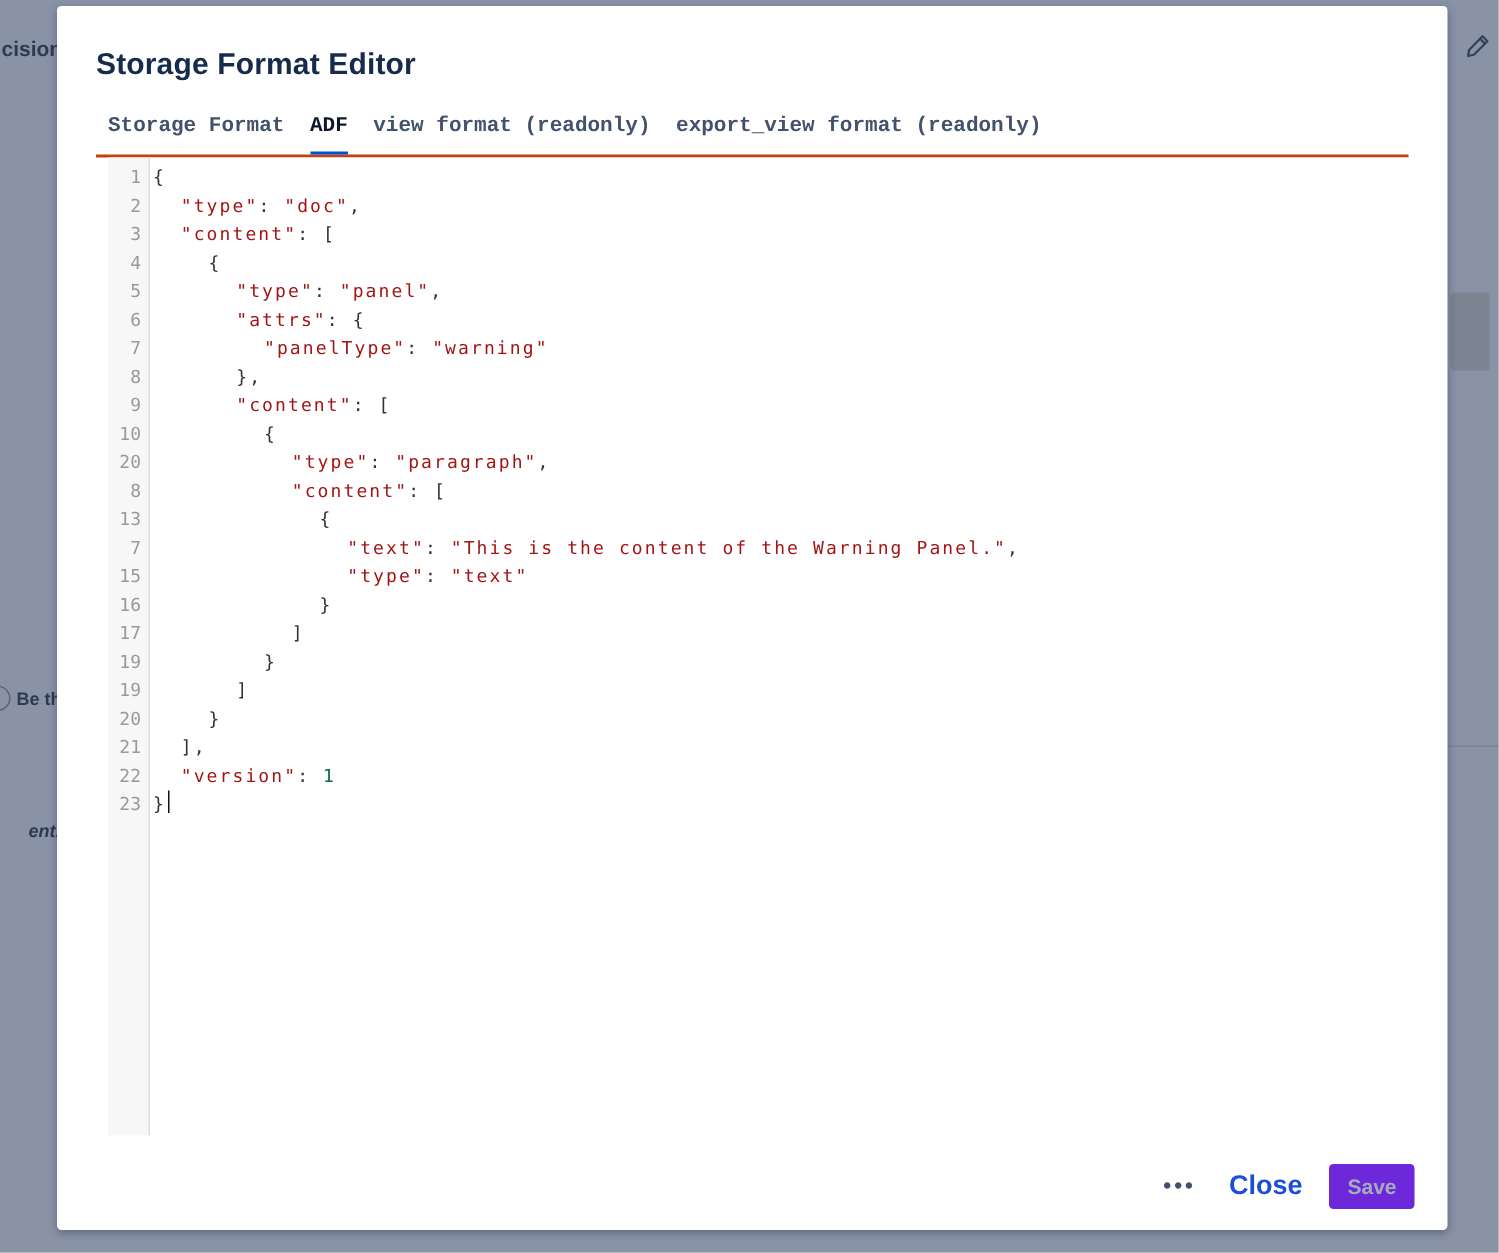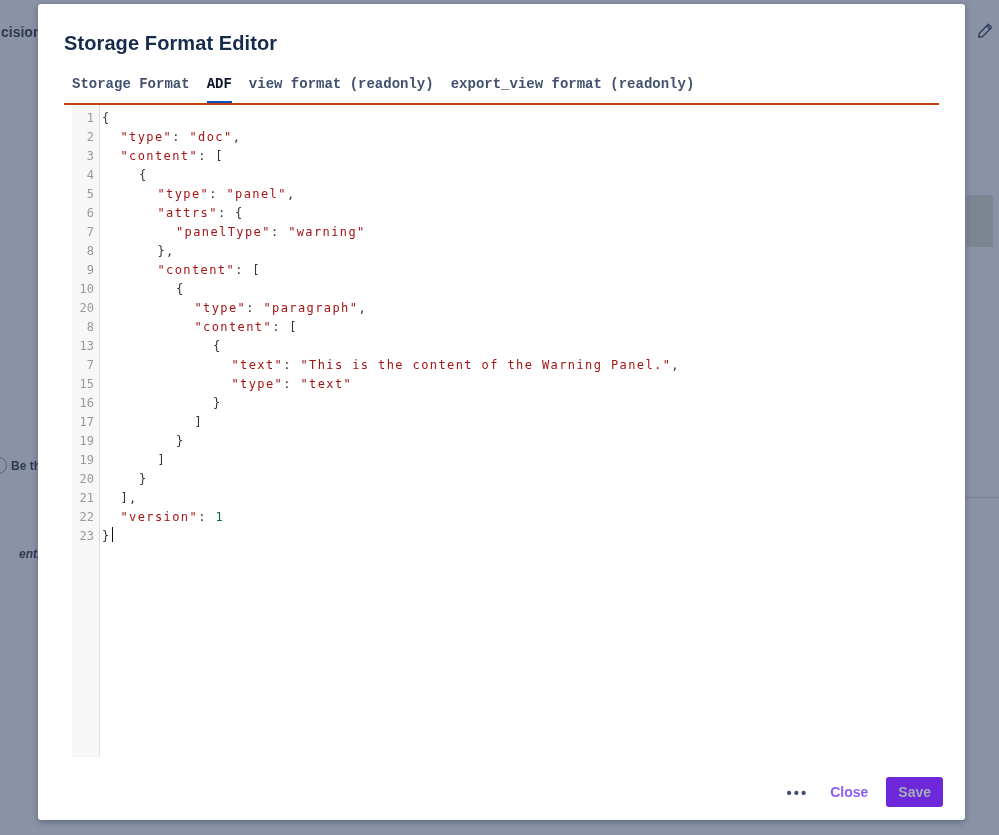--- a/index.html
+++ b/index.html
@@ -47,21 +47,21 @@
   .tok-str { color: #a31515; }
   .tok-num { color: #116644; }
   .caret { display: inline-block; width: 1px; height: 15px; background: #111111;
            vertical-align: -2px; margin-left: 1px; }
 
   
   .footer { position: absolute; right: 22px; bottom: 13px; display: flex; align-items: center; }
   .more-btn { font-size: 15px; font-weight: 700; color: #42526e; letter-spacing: 2px;
               background: none; border: none; cursor: pointer; padding: 4px 2px;
               font-family: "Liberation Sans", sans-serif; }
-  .close-btn { font-size: 14px; font-weight: 600; color: #8b5cf6; background: none; border: none;
+  .close-btn { font-size: 18px; font-weight: 600; color: #1d4ed8; background: none; border: none;
                cursor: pointer; padding: 6px 12px; margin-left: 8px;
                font-family: "Liberation Sans", sans-serif; }
   .save-btn { font-size: 14px; font-weight: 600; color: #a5adba; background: #6d28d9; border: none;
               border-radius: 3px; padding: 7px 12px; margin-left: 6px; cursor: default;
               font-family: "Liberation Sans", sans-serif; }
 </style>
 </head>
 <body>
 
 <div class="backdrop">

